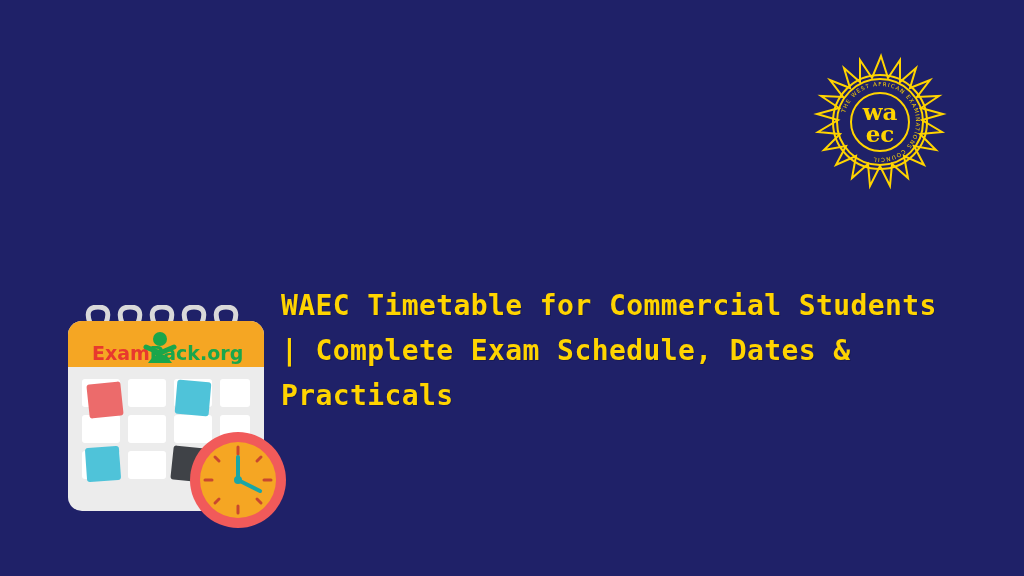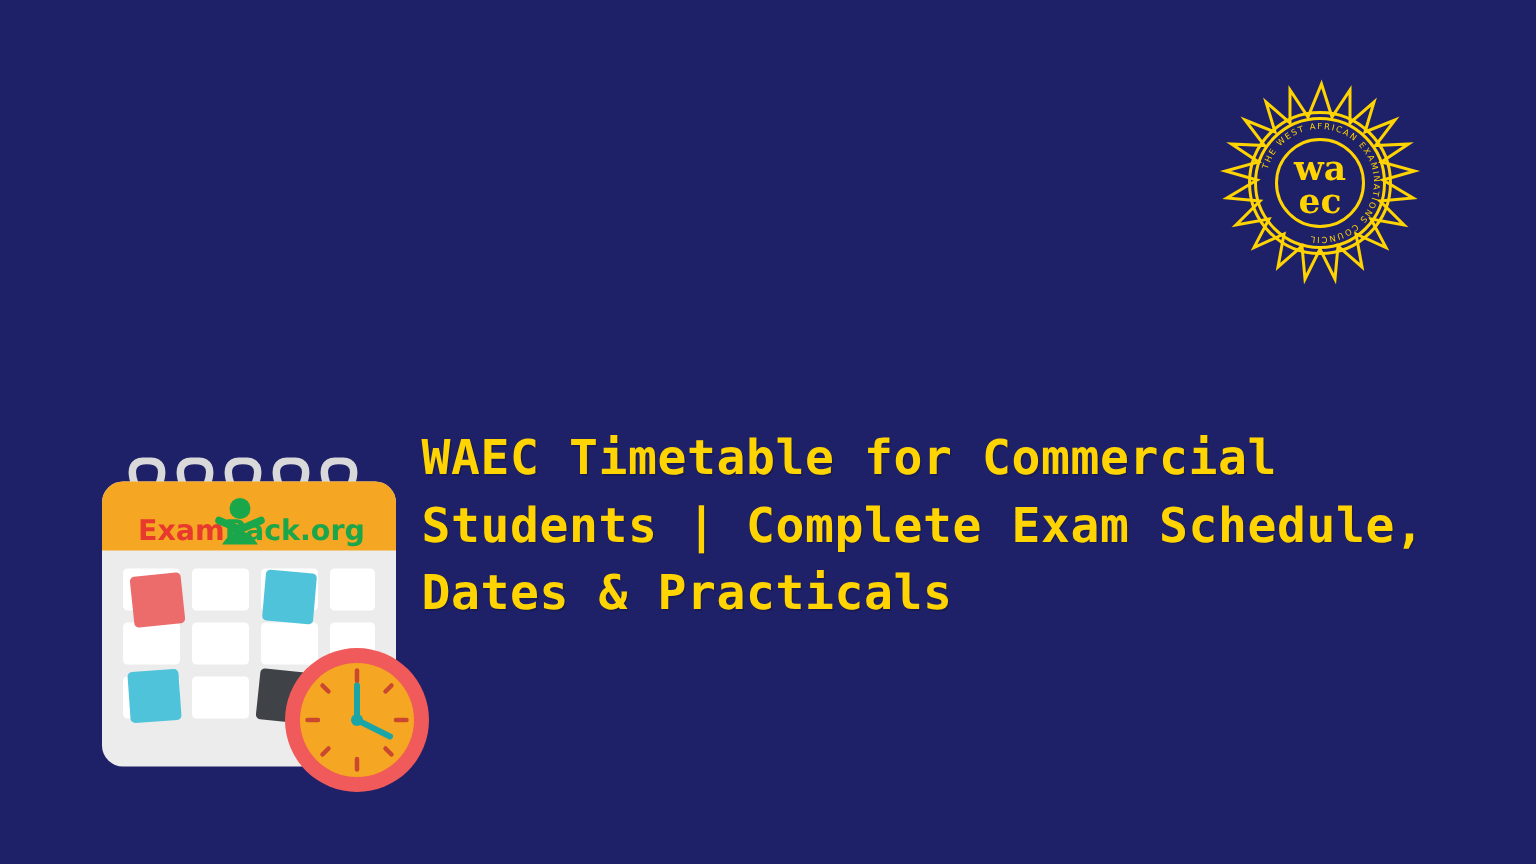--- a/index.html
+++ b/index.html
@@ -44,21 +44,21 @@
     position: absolute;
     left: 281px;
     top: 283px;
     width: 680px;
   }
   .title-text {
     margin: 0;
     color: #ffd400;
     font-family: "DejaVu Sans Mono", monospace;
     font-weight: bold;
-    font-size: 32px;
+    font-size: 28px;
     line-height: 45px;
     letter-spacing: 0.4px;
     text-shadow: 1px 1px 0 rgba(0,0,0,0.18);
   }
 </style>
 </head>
 <body>
 
 <div class="banner">
 

